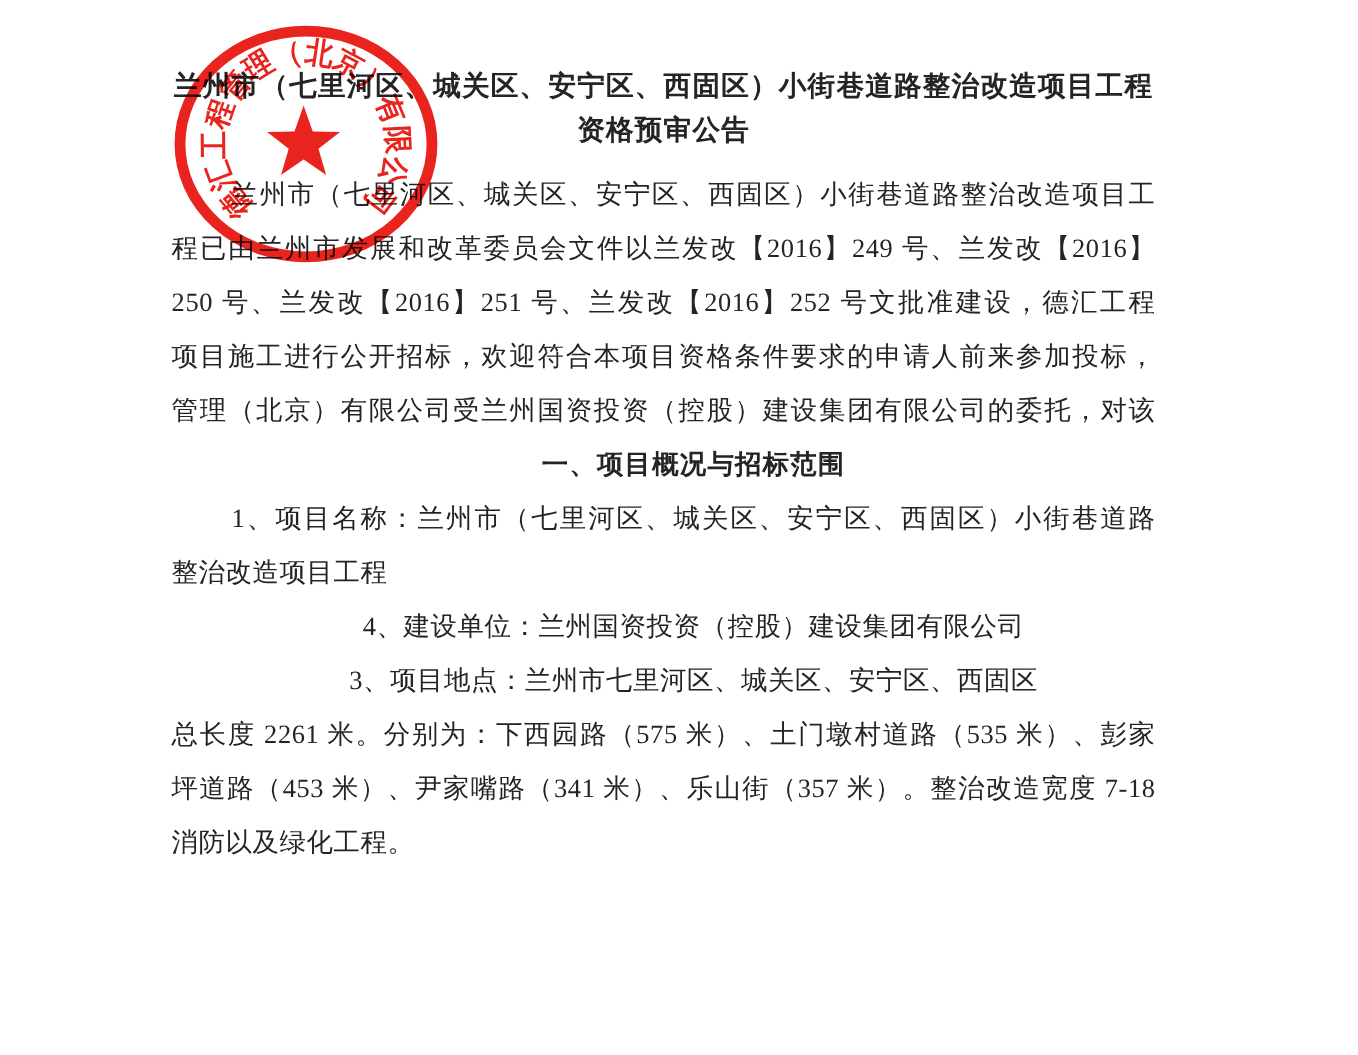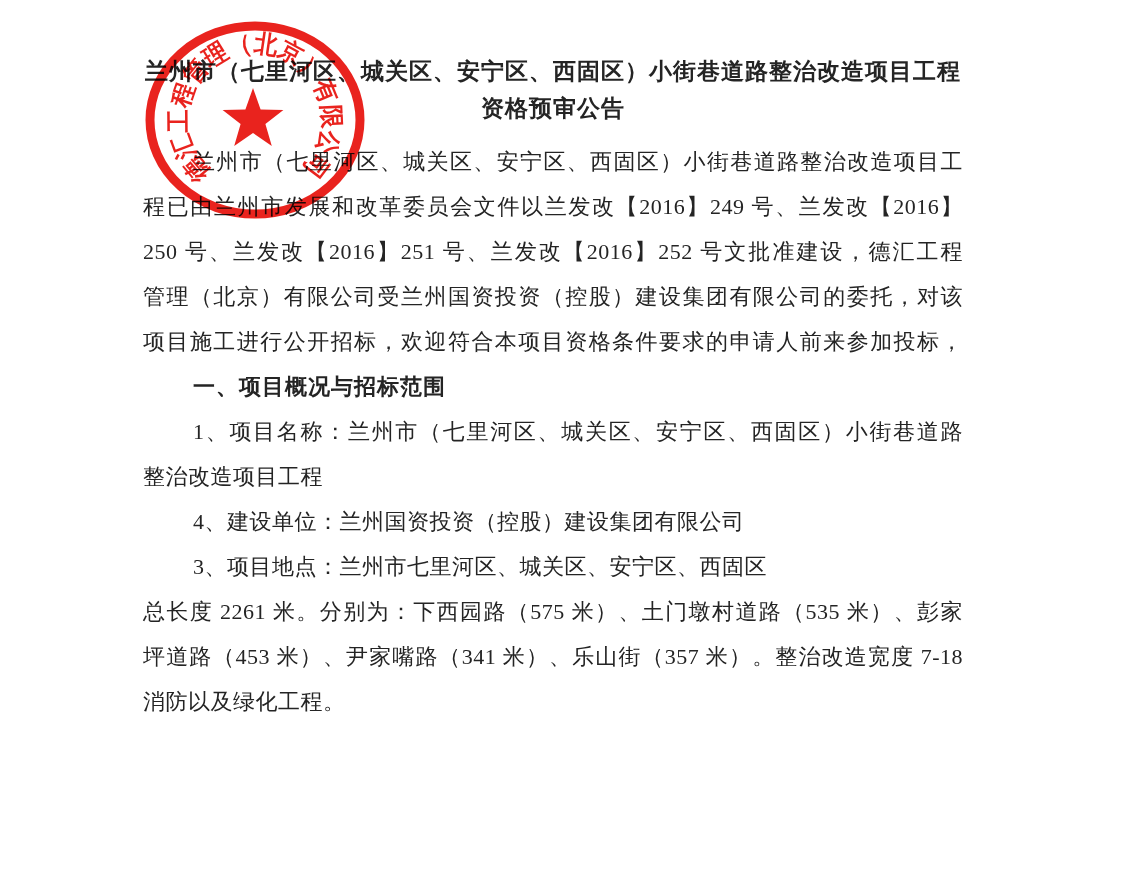--- a/index.html
+++ b/index.html
@@ -31,21 +31,21 @@
   }
   .body-text {
     margin-top: 12px;
   }
   .line {
     font-size: 22px;
     line-height: 45px;
     height: 45px;
     letter-spacing: 0.5px;
   }
-  .indent { text-indent: 50px; }
+  .indent { text-indent: 50px; text-align: center; }
   .fill {
     text-align: justify;
     text-align-last: justify;
   }
   .bold { font-weight: bold; letter-spacing: 1px; }
   .stamp {
     position: absolute;
     left: 133px;
     top: 8px;
     mix-blend-mode: multiply;
@@ -65,22 +65,22 @@
   <div class="doc">
     <div class="doc-title">
       <div class="title-line">兰州市（七里河区、城关区、安宁区、西固区）小街巷道路整治改造项目工程</div>
       <div class="title-line">资格预审公告</div>
     </div>
 
     <div class="body-text">
       <div class="line indent fill">兰州市（七里河区、城关区、安宁区、西固区）小街巷道路整治改造项目工</div>
       <div class="line fill">程已由兰州市发展和改革委员会文件以兰发改【2016】249 号、兰发改【2016】</div>
       <div class="line fill">250 号、兰发改【2016】251 号、兰发改【2016】252 号文批准建设，德汇工程</div>
+      <div class="line fill">项目施工进行公开招标，欢迎符合本项目资格条件要求的申请人前来参加投标，</div>
       <div class="line fill">管理（北京）有限公司受兰州国资投资（控股）建设集团有限公司的委托，对该</div>
-      <div class="line fill">项目施工进行公开招标，欢迎符合本项目资格条件要求的申请人前来参加投标，</div>
 
       <div class="line indent bold">一、项目概况与招标范围</div>
 
       <div class="line indent fill">1、项目名称：兰州市（七里河区、城关区、安宁区、西固区）小街巷道路</div>
       <div class="line">整治改造项目工程</div>
       <div class="line indent">4、建设单位：兰州国资投资（控股）建设集团有限公司</div>
       <div class="line indent">3、项目地点：兰州市七里河区、城关区、安宁区、西固区</div>
       <div class="line fill">总长度 2261 米。分别为：下西园路（575 米）、土门墩村道路（535 米）、彭家</div>
       <div class="line fill">坪道路（453 米）、尹家嘴路（341 米）、乐山街（357 米）。整治改造宽度 7-18</div>
       <div class="line">消防以及绿化工程。</div>

